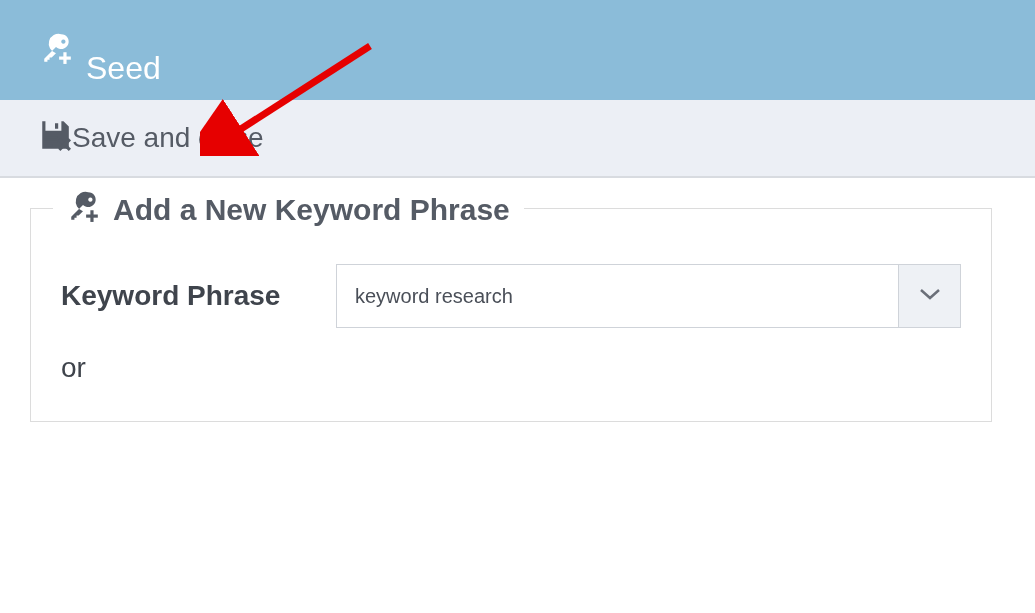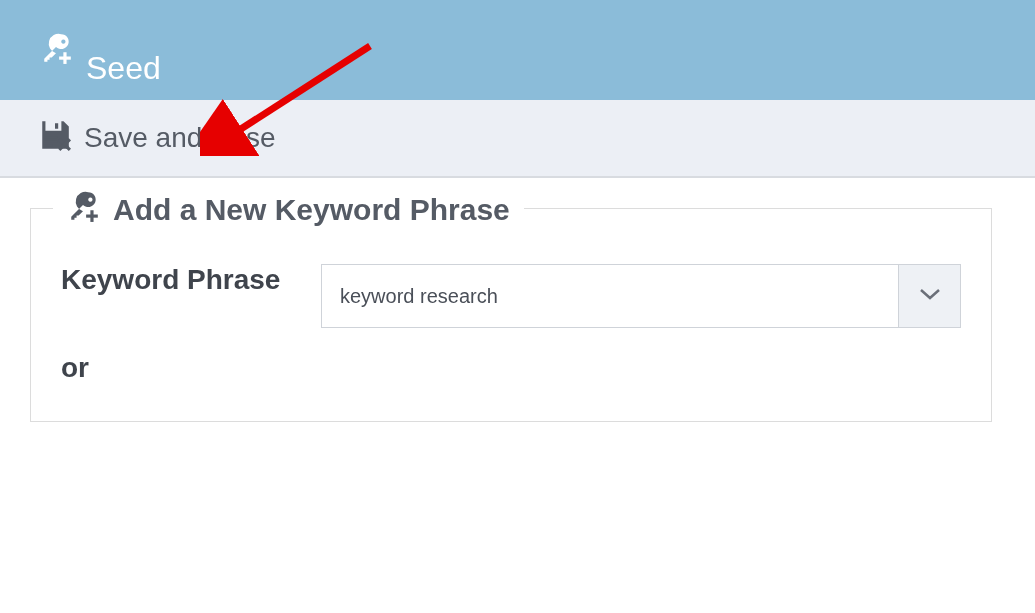--- a/index.html
+++ b/index.html
@@ -42,21 +42,20 @@
       display: flex;
       align-items: center;
       padding-left: 38px;
     }
     .toolbar-button {
       display: flex;
       align-items: center;
       cursor: pointer;
       color: #555b65;
       font-size: 28px;
-      gap: 12px;
     }
     .save-icon {
       width: 34px;
       height: 34px;
       fill: #555b65;
     }
     .content-area {
       padding: 30px 43px 0 30px;
     }
     .fieldset-box {
@@ -77,21 +76,23 @@
       font-weight: 600;
       gap: 12px;
     }
     .key-icon-gray {
       width: 34px;
       height: 34px;
       fill: #555b65;
     }
     .form-row {
       display: flex;
+      align-items: center;
       margin-bottom: 24px;
+      gap: 15px;
     }
     .form-label {
       width: 260px;
       color: #3f444c;
       font-size: 28px;
       font-weight: 600;
     }
     .combo-wrapper {
       flex: 1;
       display: flex;
@@ -119,21 +120,21 @@
     .chevron-down {
       width: 22px;
       height: 14px;
       stroke: #6a6f78;
       stroke-width: 2.5;
       fill: none;
     }
     .or-row {
       color: #3f444c;
       font-size: 28px;
-      font-weight: 700;
+      font-weight: 400;
       padding-left: 0;
       margin-bottom: 7px;
     }
     .plain-input {
       flex: 1;
       border: 1px solid #cfd3d9;
       height: 64px;
       padding: 0 18px;
       font-size: 26px;
       color: #4a4f58;

